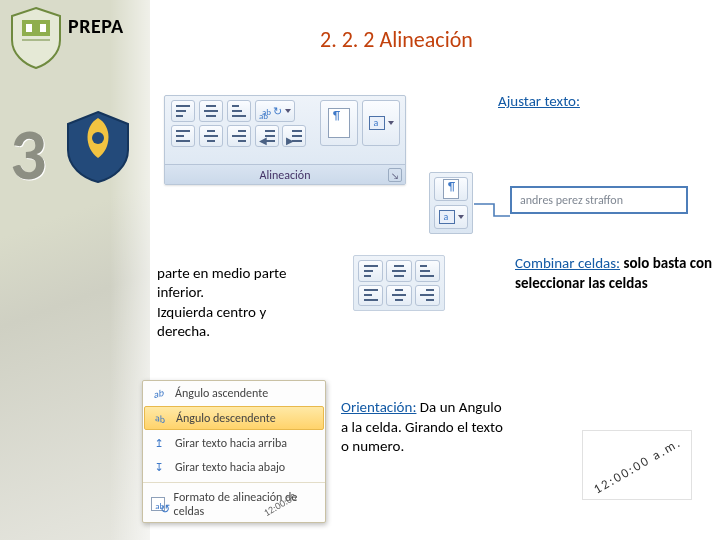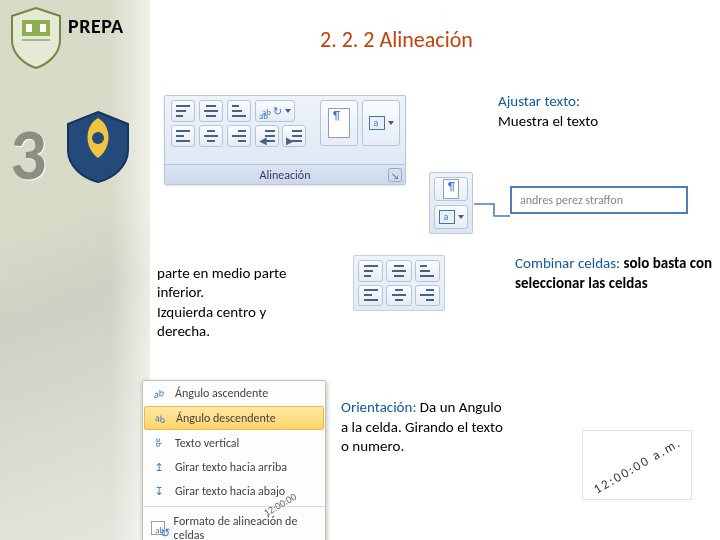--- a/index.html
+++ b/index.html
@@ -106,21 +106,21 @@
     padding:0 8px; font-size:12px; color:#7a7f88; text-decoration: line-through dotted rgba(0,0,0,0);
   }
   .name-box span { color:#808893; }
   .connector {
     position:absolute; left:474px; top:200px; width:36px; height:20px;
   }
   .connector svg{width:100%;height:100%}
 
   
   .callout { position:absolute; font-size:15px; color:#000; line-height:1.3; }
-  .link-style { color:#135aa5; }
+  .link-style { color:#135aa5; text-decoration: underline; }
 
   
   .align-grid {
     position:absolute; left:353px; top:255px; width:92px; height:56px;
     background: linear-gradient(#eef3f9,#e2ebf4); border:1px solid #c4d0df; border-radius:2px;
     display:grid; grid-template-columns: repeat(3, 1fr); grid-template-rows: repeat(2,1fr);
     gap:3px; padding:4px;
   }
   .align-grid .btn.sm{width:auto;height:auto;}
 
@@ -175,21 +175,21 @@
       <path d="M36 4 L66 16 V42 C66 58 52 70 36 74 C20 70 6 58 6 42 V16 Z" fill="#234a7a" stroke="#15355c" stroke-width="2"></path>
       <path d="M36 10 C50 18 50 40 36 50 C22 40 22 18 36 10 Z" fill="#f2c341"></path>
       <circle cx="36" cy="30" r="6" fill="#234a7a"></circle>
     </svg>
 </div>
 
 <div class="title">2. 2. 2 Alineación</div>
 
 <div class="callout" style="left:498px; top:92px; width:200px;">
   <span class="link-style">Ajustar texto:</span><br>
-  <span> Muestra el texto</span><br>
+  <br>
 </div>
 
 <div class="ribbon-aline">
   <div class="rows">
     <div class="col">
       <div class="btn sm">
           <div class="lines3 top">
             <span></span>
             <span></span>
             <span></span>
@@ -363,26 +363,20 @@
     <span>Ángulo ascendente</span>
   </div>
   <div class="mi sel">
     <div class="ico">
         <span class="ab-sw r">ab</span>
       </div>
     <span>Ángulo descendente</span>
   </div>
   <div class="mi">
     <div class="ico">
-        <span class="ab-v">ab</span>
-      </div>
-    <span>Texto vertical</span>
-  </div>
-  <div class="mi">
-    <div class="ico">
         <span style="font-size:11px;color:#3d78c8">↥</span>
       </div>
     <span>Girar texto hacia arriba</span>
   </div>
   <div class="mi">
     <div class="ico">
         <span style="font-size:11px;color:#3d78c8">↧</span>
       </div>
     <span>Girar texto hacia abajo</span>
   </div>

